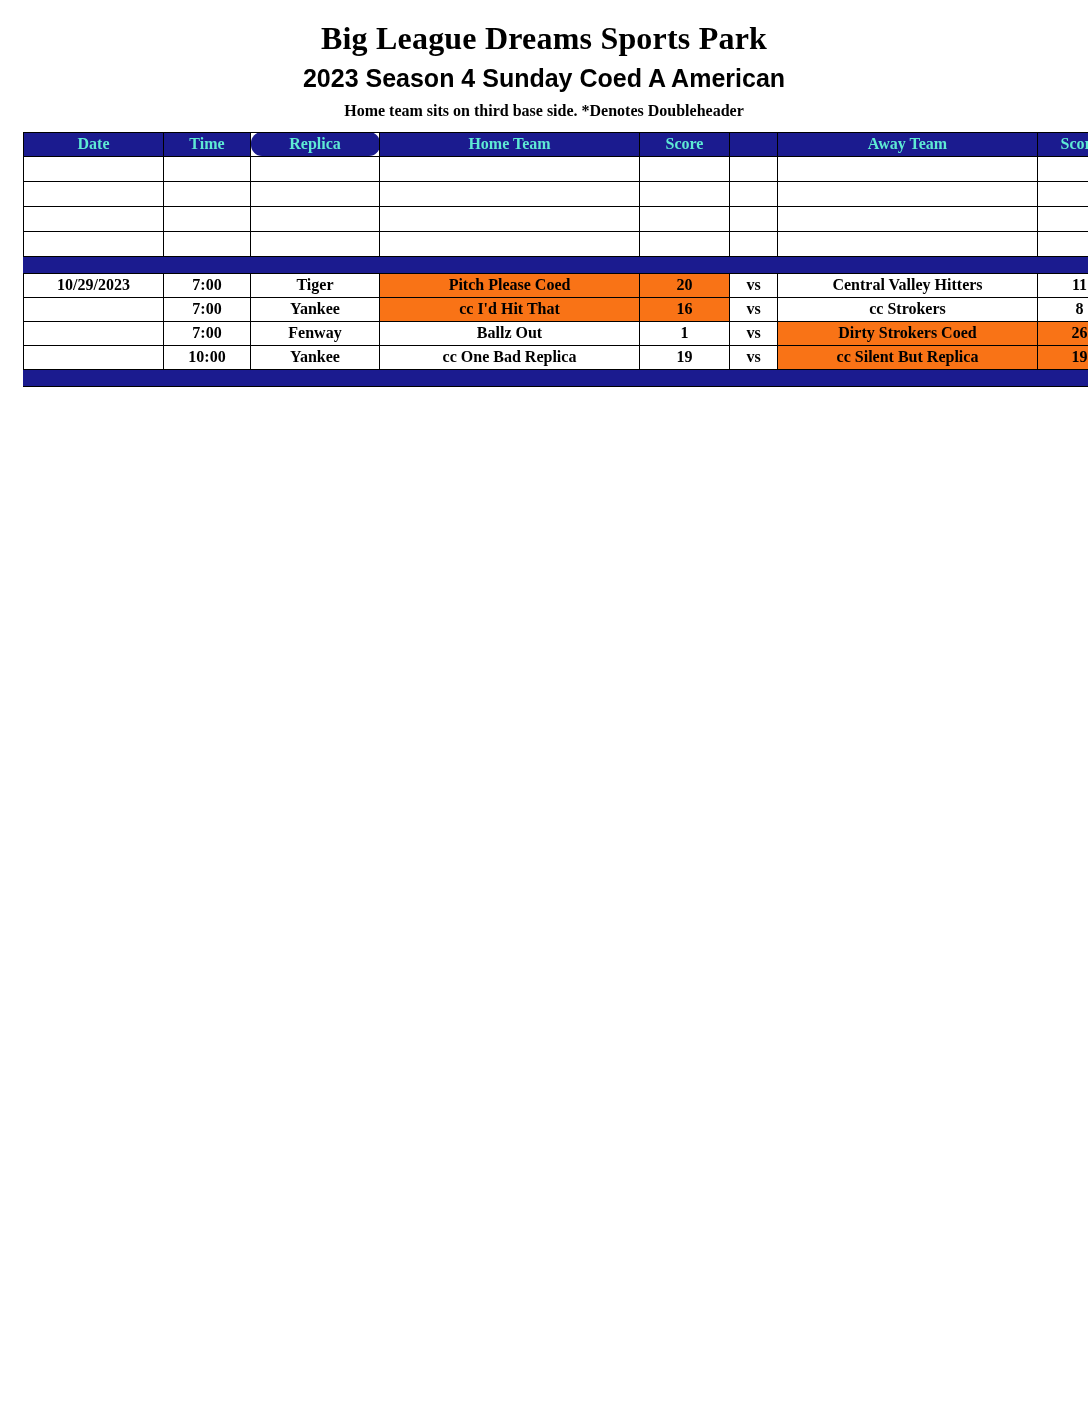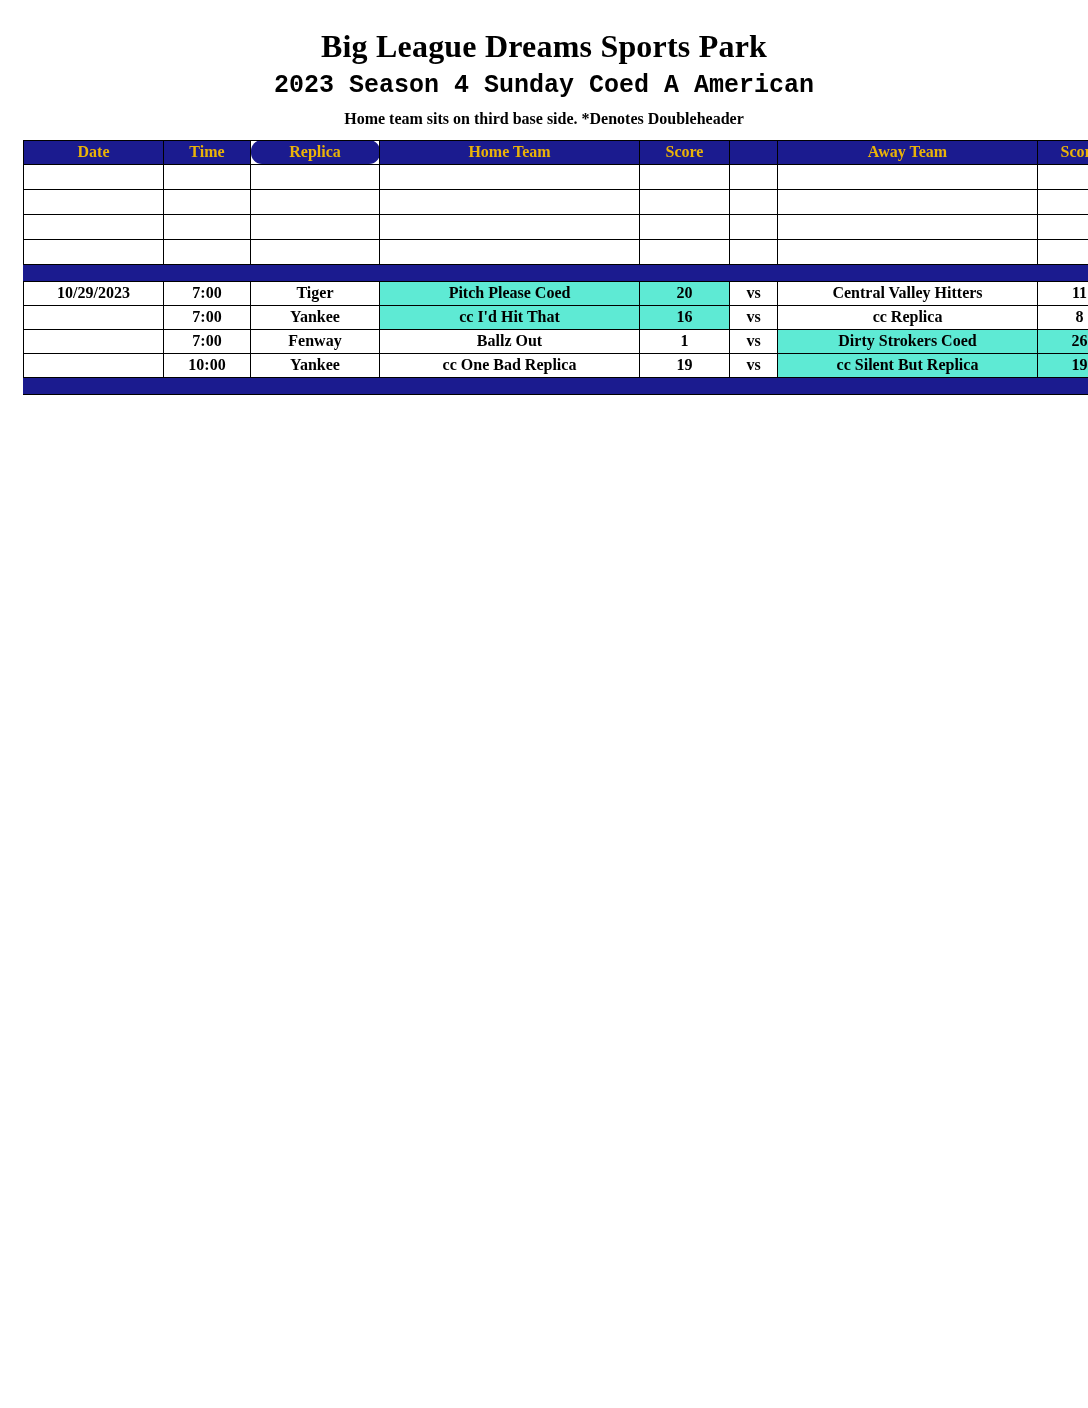--- a/index.html
+++ b/index.html
@@ -14,31 +14,31 @@
     color: #000000;
   }
   .page {
     position: relative;
     width: 1088px;
     height: 1408px;
     box-sizing: border-box;
   }
   .title-block {
     text-align: center;
-    padding-top: 28px;
+    padding-top: 20px;
   }
   .doc-title {
     font-family: "Liberation Serif", serif;
     font-weight: bold;
     font-size: 32px;
     letter-spacing: 0.2px;
     line-height: 1.15;
   }
   .doc-subtitle {
-    font-family: Liberation Mono, monospace;
+    font-family: Liberation Sans, sans-serif;
     font-weight: bold;
     font-size: 25px;
     line-height: 1.2;
     margin-top: 6px;
   }
   .doc-note {
     font-family: "Liberation Serif", serif;
     font-weight: bold;
     font-size: 16px;
     margin-top: 9px;
@@ -60,21 +60,21 @@
     padding: 0 3px;
     font-size: 16px;
     font-weight: bold;
     text-align: center;
     vertical-align: middle;
     overflow: hidden;
     white-space: nowrap;
   }
   thead th {
     background: #1b1b8f;
-    color: #eab308;
+    color: #5eead4;
     font-size: 17px;
     height: 26px;
   }
   .col-date   { width: 133px; }
   .col-time   { width: 80px; }
   .col-replica{ width: 122px; border-radius: 11px; }
   .col-home   { width: 253px; }
   .col-hscore { width: 83px; }
   .col-vs     { width: 41px; }
   .col-away   { width: 253px; }
@@ -90,21 +90,21 @@
     border-left: 1px solid #1b1b8f;
     border-right: 1px solid #1b1b8f;
     border-top: 1px solid #000000;
     border-bottom: 1px solid #000000;
   }
   td.vs {
     font-weight: bold;
     font-size: 15px;
   }
   td.win {
-    background: #5eead4;
+    background: #f97316;
   }
   td.date { font-size: 16px; }
 </style>
 </head>
 <body>
 
 <div class="page">
 
   <div class="title-block">
     <div class="doc-title">Big League Dreams Sports Park</div>
@@ -184,21 +184,21 @@
           <td>11</td>
         </tr>
 
         <tr>
           <td class="date"></td>
           <td>7:00</td>
           <td>Yankee</td>
           <td class="win">cc I'd Hit That</td>
           <td class="win">16</td>
           <td class="vs">vs</td>
-          <td>cc Replica</td>
+          <td>cc Strokers</td>
           <td>8</td>
         </tr>
 
         <tr>
           <td class="date"></td>
           <td>7:00</td>
           <td>Fenway</td>
           <td>Ballz Out</td>
           <td>1</td>
           <td class="vs">vs</td>

